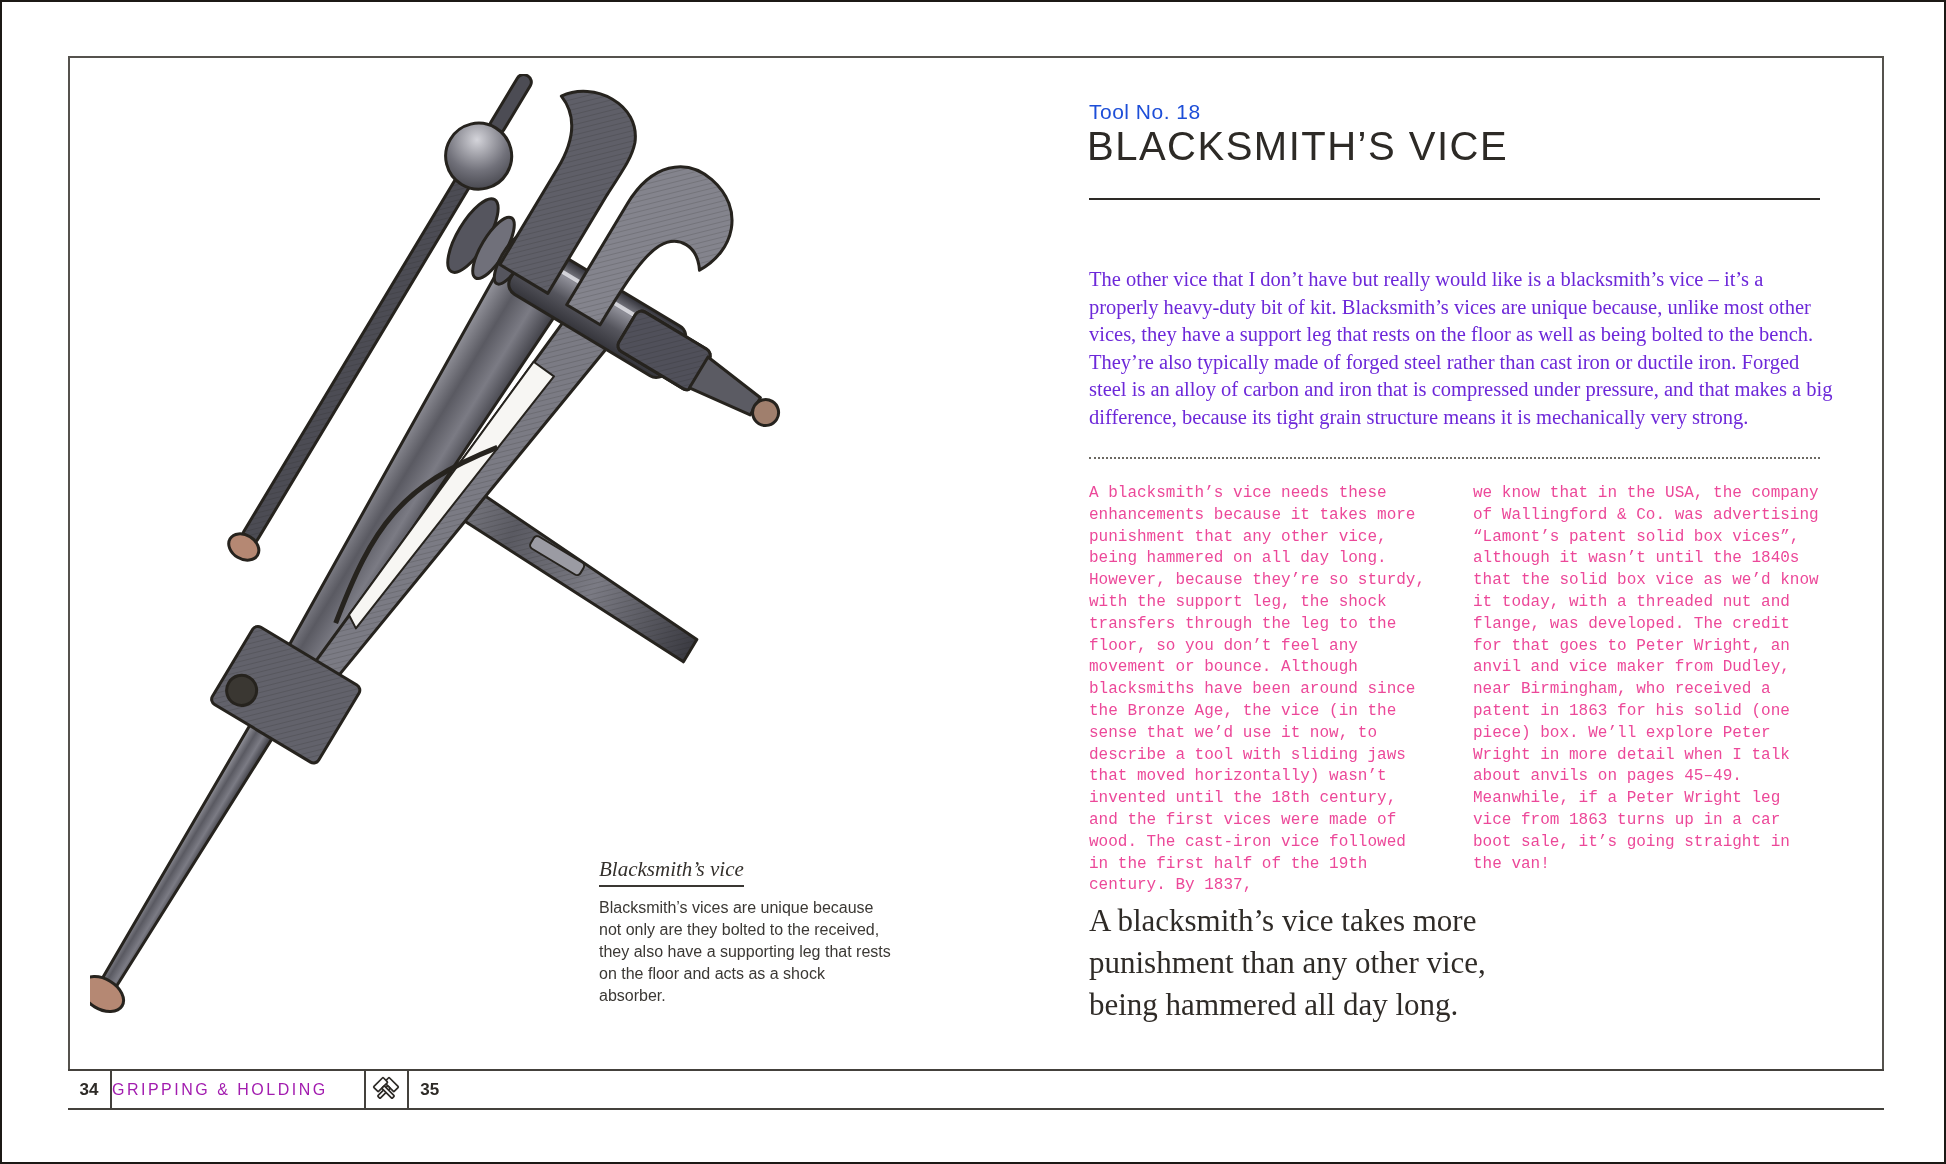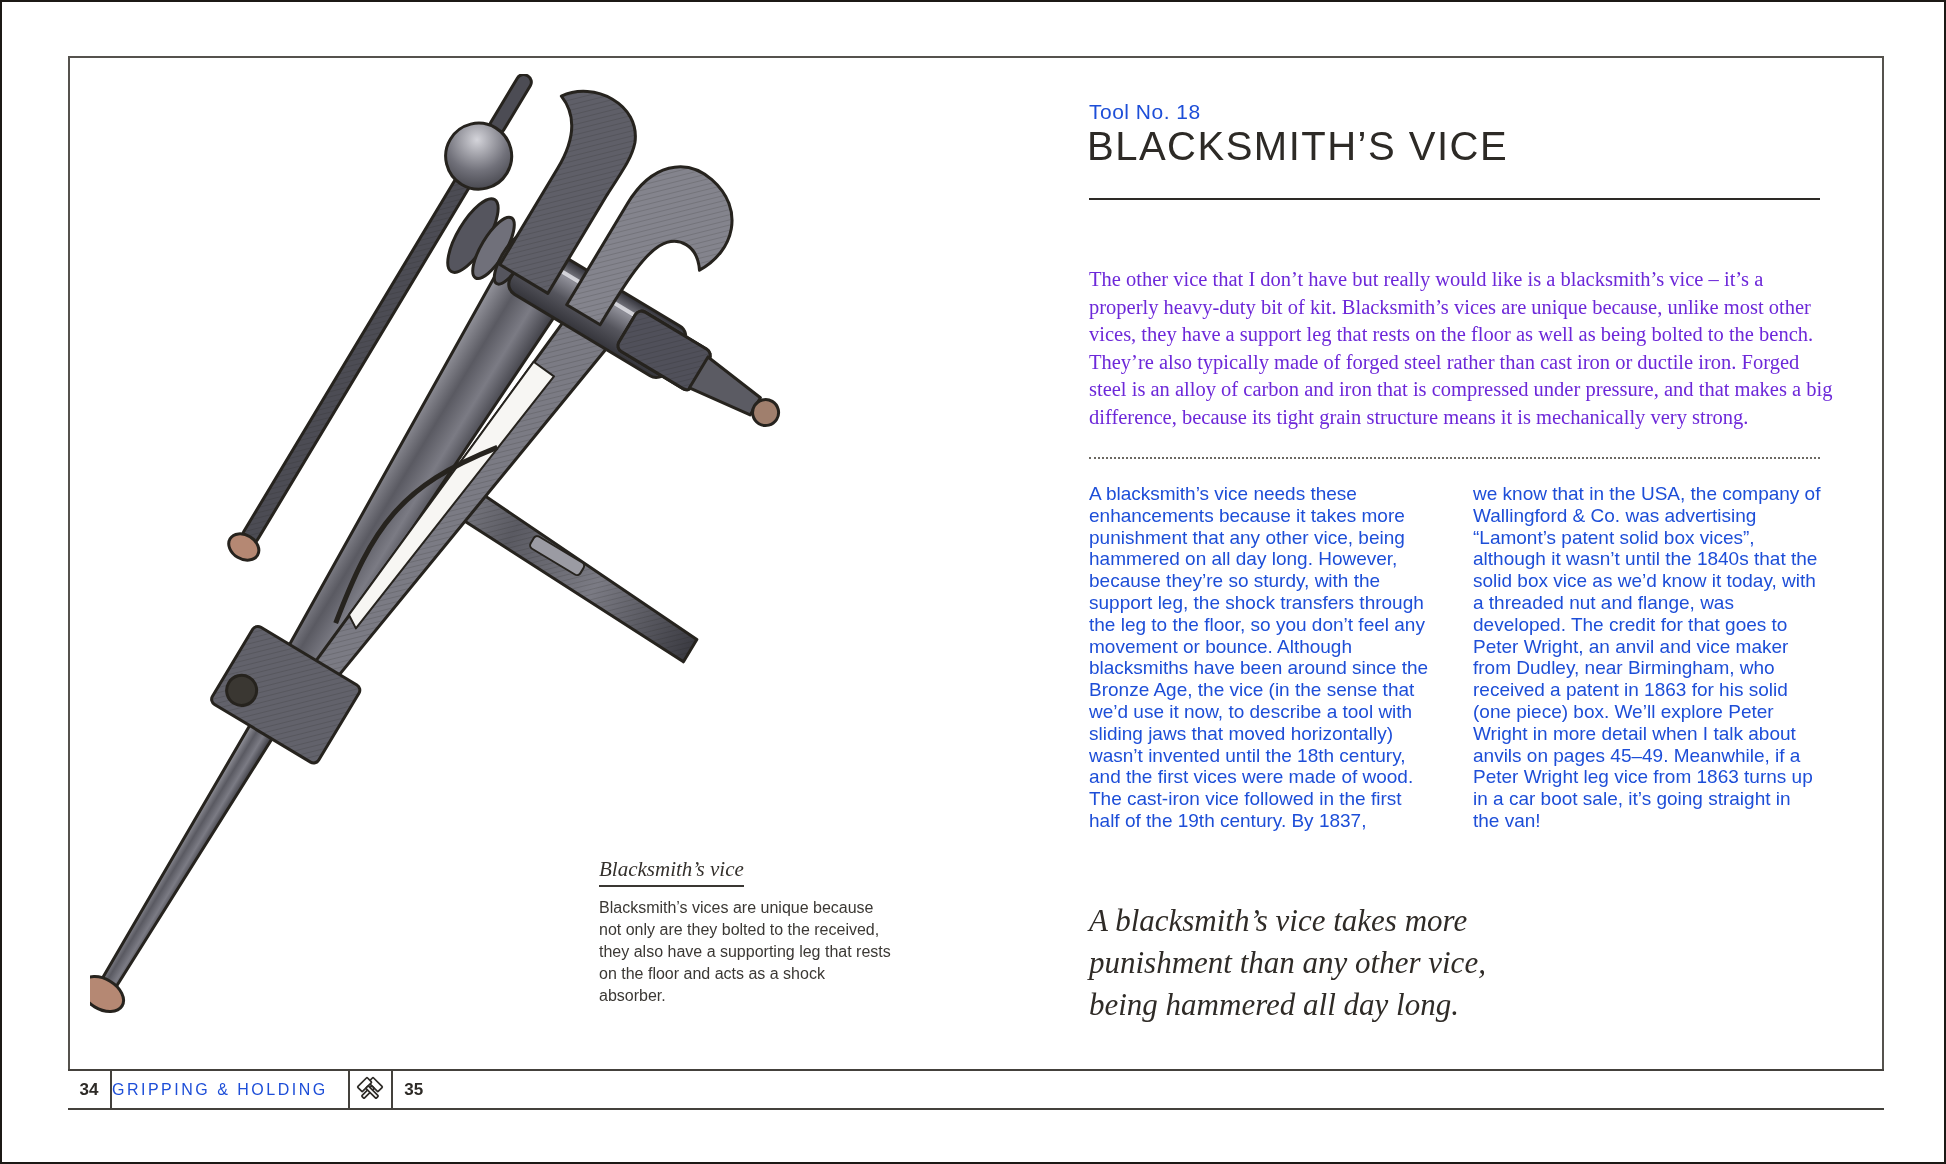--- a/index.html
+++ b/index.html
@@ -68,31 +68,30 @@
   }
   .dotted-rule {
     position: absolute; left: 1087px; top: 455px;
     width: 731px; height: 0;
     border-top: 2px dotted #6b6862;
   }
   .columns {
     position: absolute; left: 1087px; top: 481px;
     width: 733px;
     display: flex; gap: 40px;
-    font-family: Liberation Sans, sans-serif;
-    font-size: 19px; line-height: 21.8px;
-    color: #1d4ed8;
+    font-family: Liberation Mono, monospace;
+    font-size: 16px; line-height: 21.8px;
+    color: #ec4899;
   }
   .col-1 { width: 345px; }
   .col-2 { width: 350px; }
   .pull-quote {
     position: absolute; left: 1087px; top: 898px;
     width: 470px;
     font-family: "Liberation Serif", serif;
-    font-style: italic;
     font-size: 31px; line-height: 42px;
     color: #2f2b27;
   }
   
   .footer {
     position: absolute;
     left: 66px; top: 1067px;
     width: 1816px; height: 41px;
     border-top: 2px solid #44413c;
     border-bottom: 2px solid #44413c;
@@ -109,22 +108,22 @@
   }
   .v-div { width: 0; border-left: 2px solid #44413c; flex: 0 0 auto; }
   .chapter-label {
     padding-left: 18px;
     font-size: 16px; letter-spacing: 2.5px; color: #2d2a26;
     display: flex; align-items: center;
     flex: 1 1 auto;
   }
   .section-label {
     justify-content: flex-end;
-    padding-right: 20px;
-    font-size: 16px; letter-spacing: 2.5px; color: #1d4ed8;
+    padding-right: 36px;
+    font-size: 16px; letter-spacing: 2.5px; color: #a21caf;
     flex: 0 0 auto;
   }
   .icon-cell { width: 41px; flex: 0 0 auto; }
 </style>
 </head>
 <body>
 
 <div class="frame"></div>
 
 <svg class="illustration" viewBox="0 0 822 1002" xmlns="http://www.w3.org/2000/svg">

